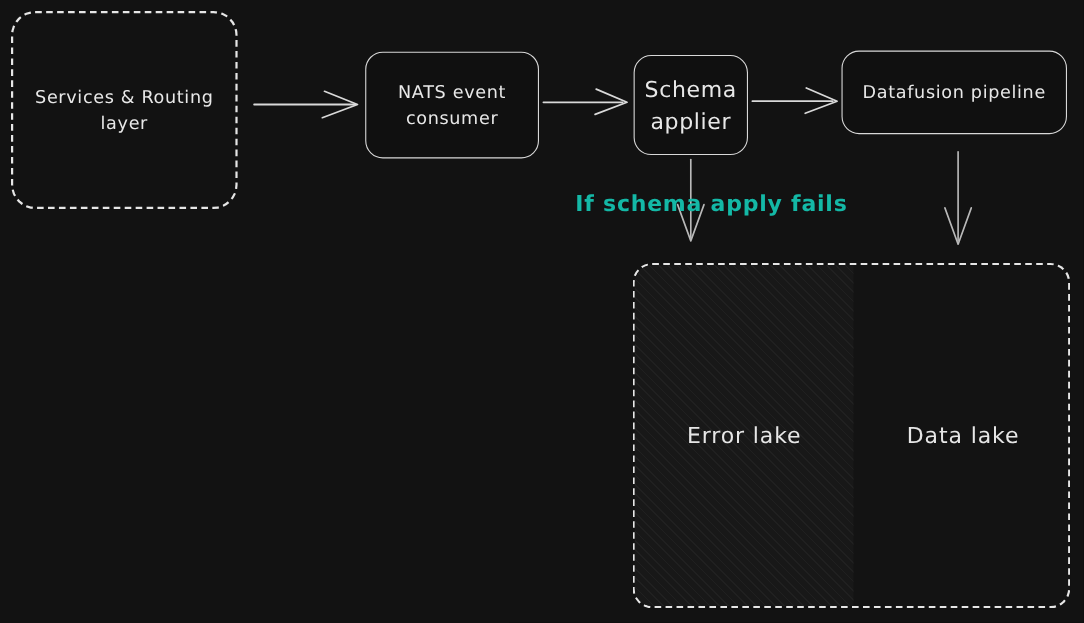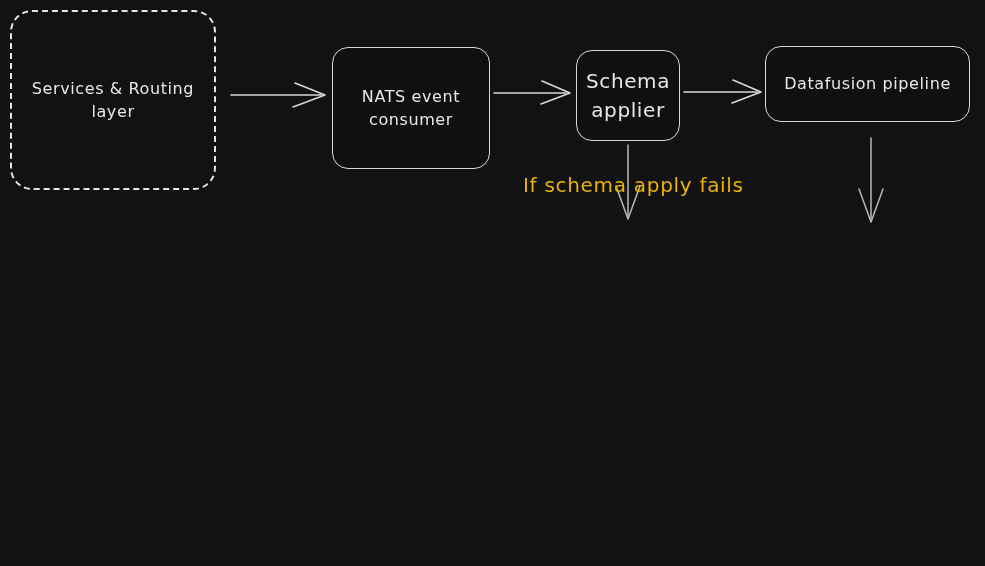--- a/index.html
+++ b/index.html
@@ -75,23 +75,24 @@
   .edge-svg {
     position: absolute;
     left: 0;
     top: 0;
     width: 985px;
     height: 566px;
     pointer-events: none;
   }
   .edge-label {
     position: absolute;
-    color: #eab308;
+    color: #14b8a6;
     letter-spacing: 0.7px;
     white-space: nowrap;
+    font-weight: bold;
   }
   .t-16 { font-size: 16px; }
   .t-15 { font-size: 20px; }
 </style>
 </head>
 <body>
 
 <div id="canvas">
 
   <svg class="edge-svg" viewBox="0 0 985 566">
@@ -126,30 +127,40 @@
       <path class="stroke-thin" d="M871,138 L871,219"></path>
       <path class="stroke-thin" d="M859,189 L871,222 L883,189"></path>
     </g>
   </svg>
 
   <div class="node dashed-box t-16" style="left:10px; top:10px; width:206px; height:180px;">
     <span class="label">Services &amp; Routing
 layer</span>
   </div>
 
-  <div class="node solid-box t-16" style="left:332px; top:47px; width:158px; height:122px;">
+  <div class="node solid-box t-16" style="left:332px; top:47px; width:158px; height:97px;">
     <span class="label">NATS event
 consumer</span>
   </div>
 
   <div class="node solid-box t-15" style="left:576px; top:50px; width:104px; height:91px;">
     <span class="label">Schema
 applier</span>
   </div>
 
   <div class="node solid-box t-16" style="left:765px; top:46px; width:205px; height:76px;">
     <span class="label">Datafusion pipeline</span>
   </div>
 
   <div class="edge-label t-15" style="left:523px; top:173px;">If schema apply fails</div>
 
+  <div class="lake-container" style="left:575px; top:239px; width:398px; height:314px;">
+
+    <div class="lake-half hatched" style="left:0px; width:199px;">
+      <span class="label t-15">Error lake</span>
+    </div>
+
+    <div class="lake-half" style="left:199px; width:199px;">
+      <span class="label t-15">Data lake</span>
+    </div>
+  </div>
 
 </div>
 
 </body></html>

